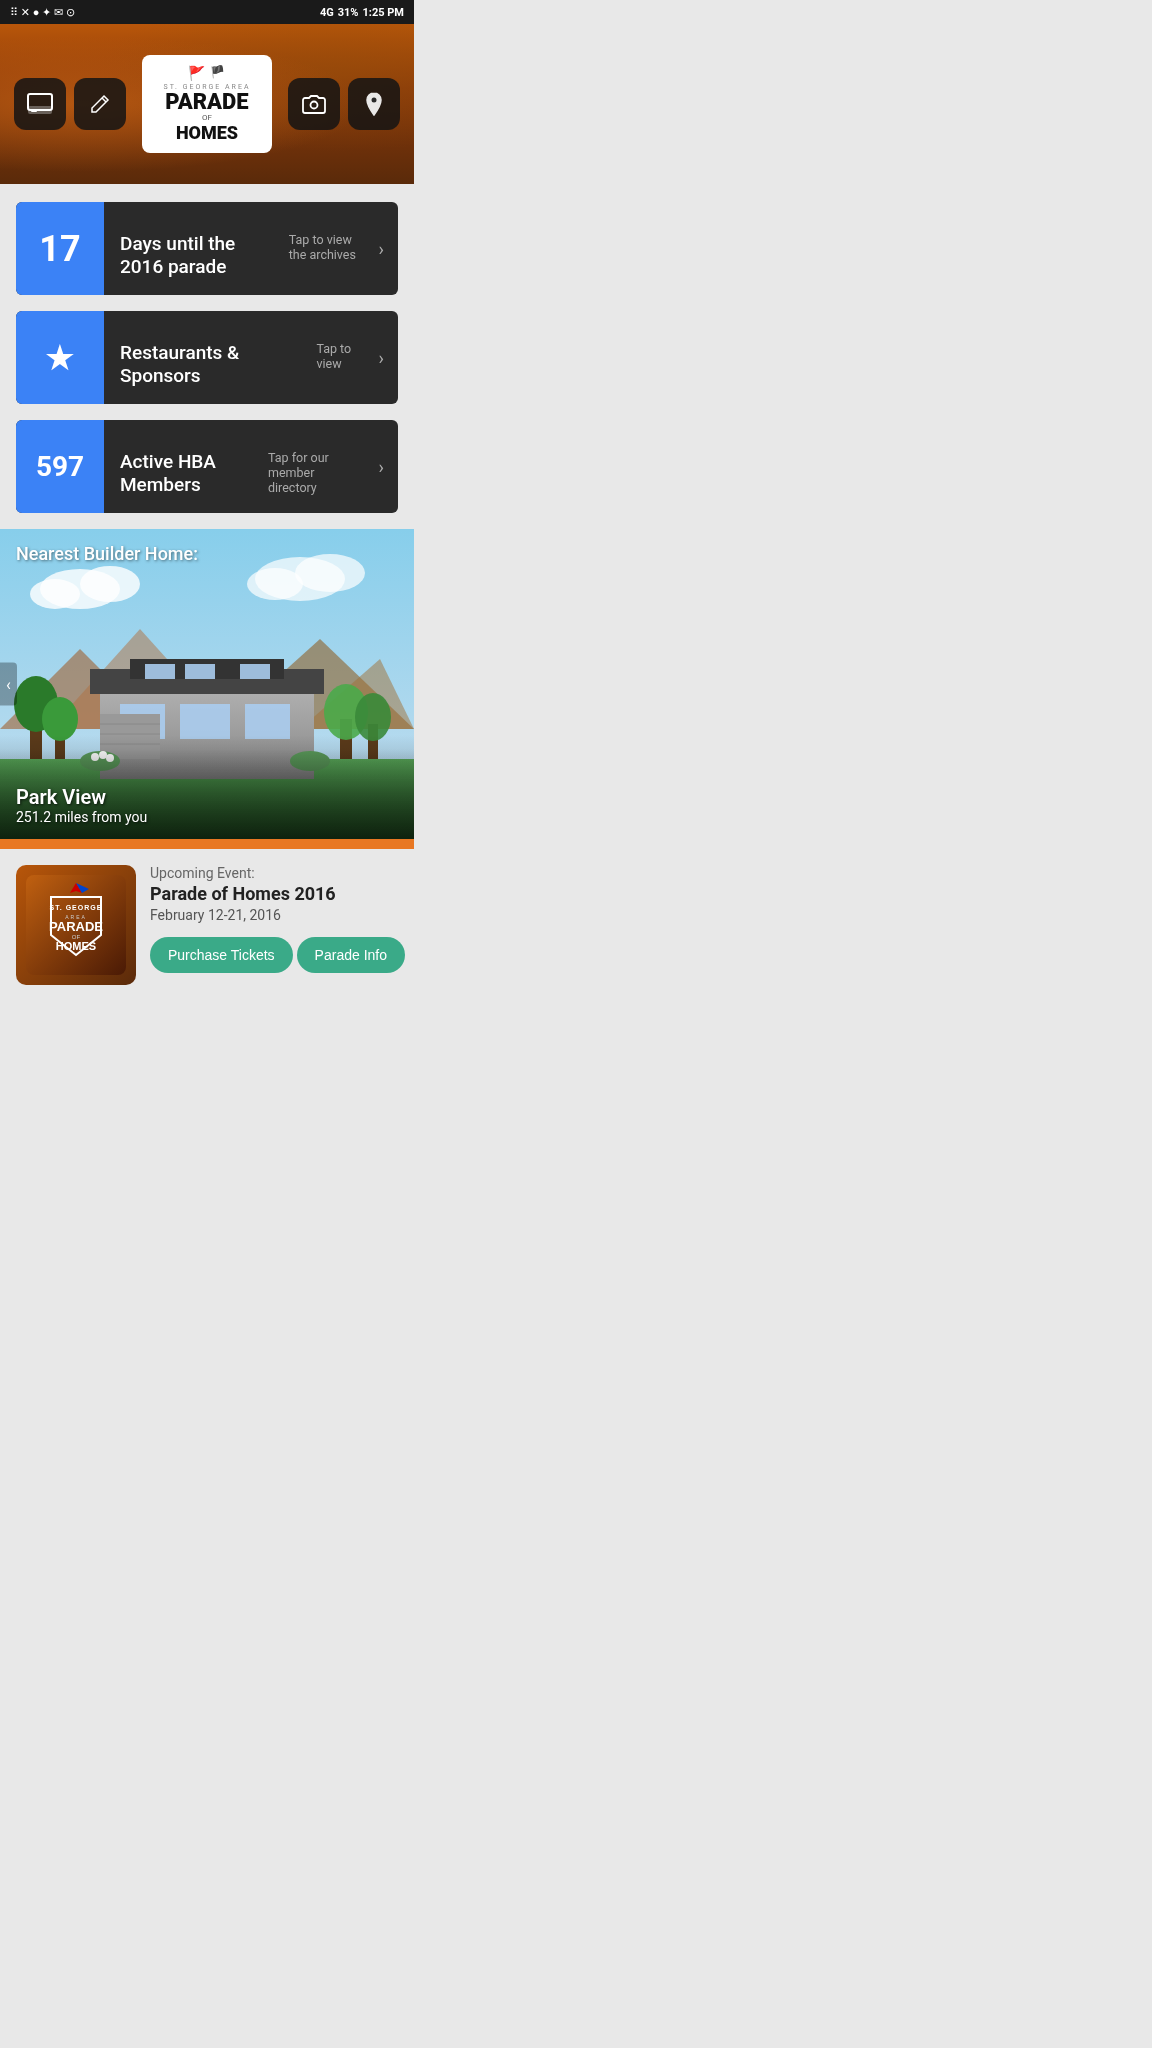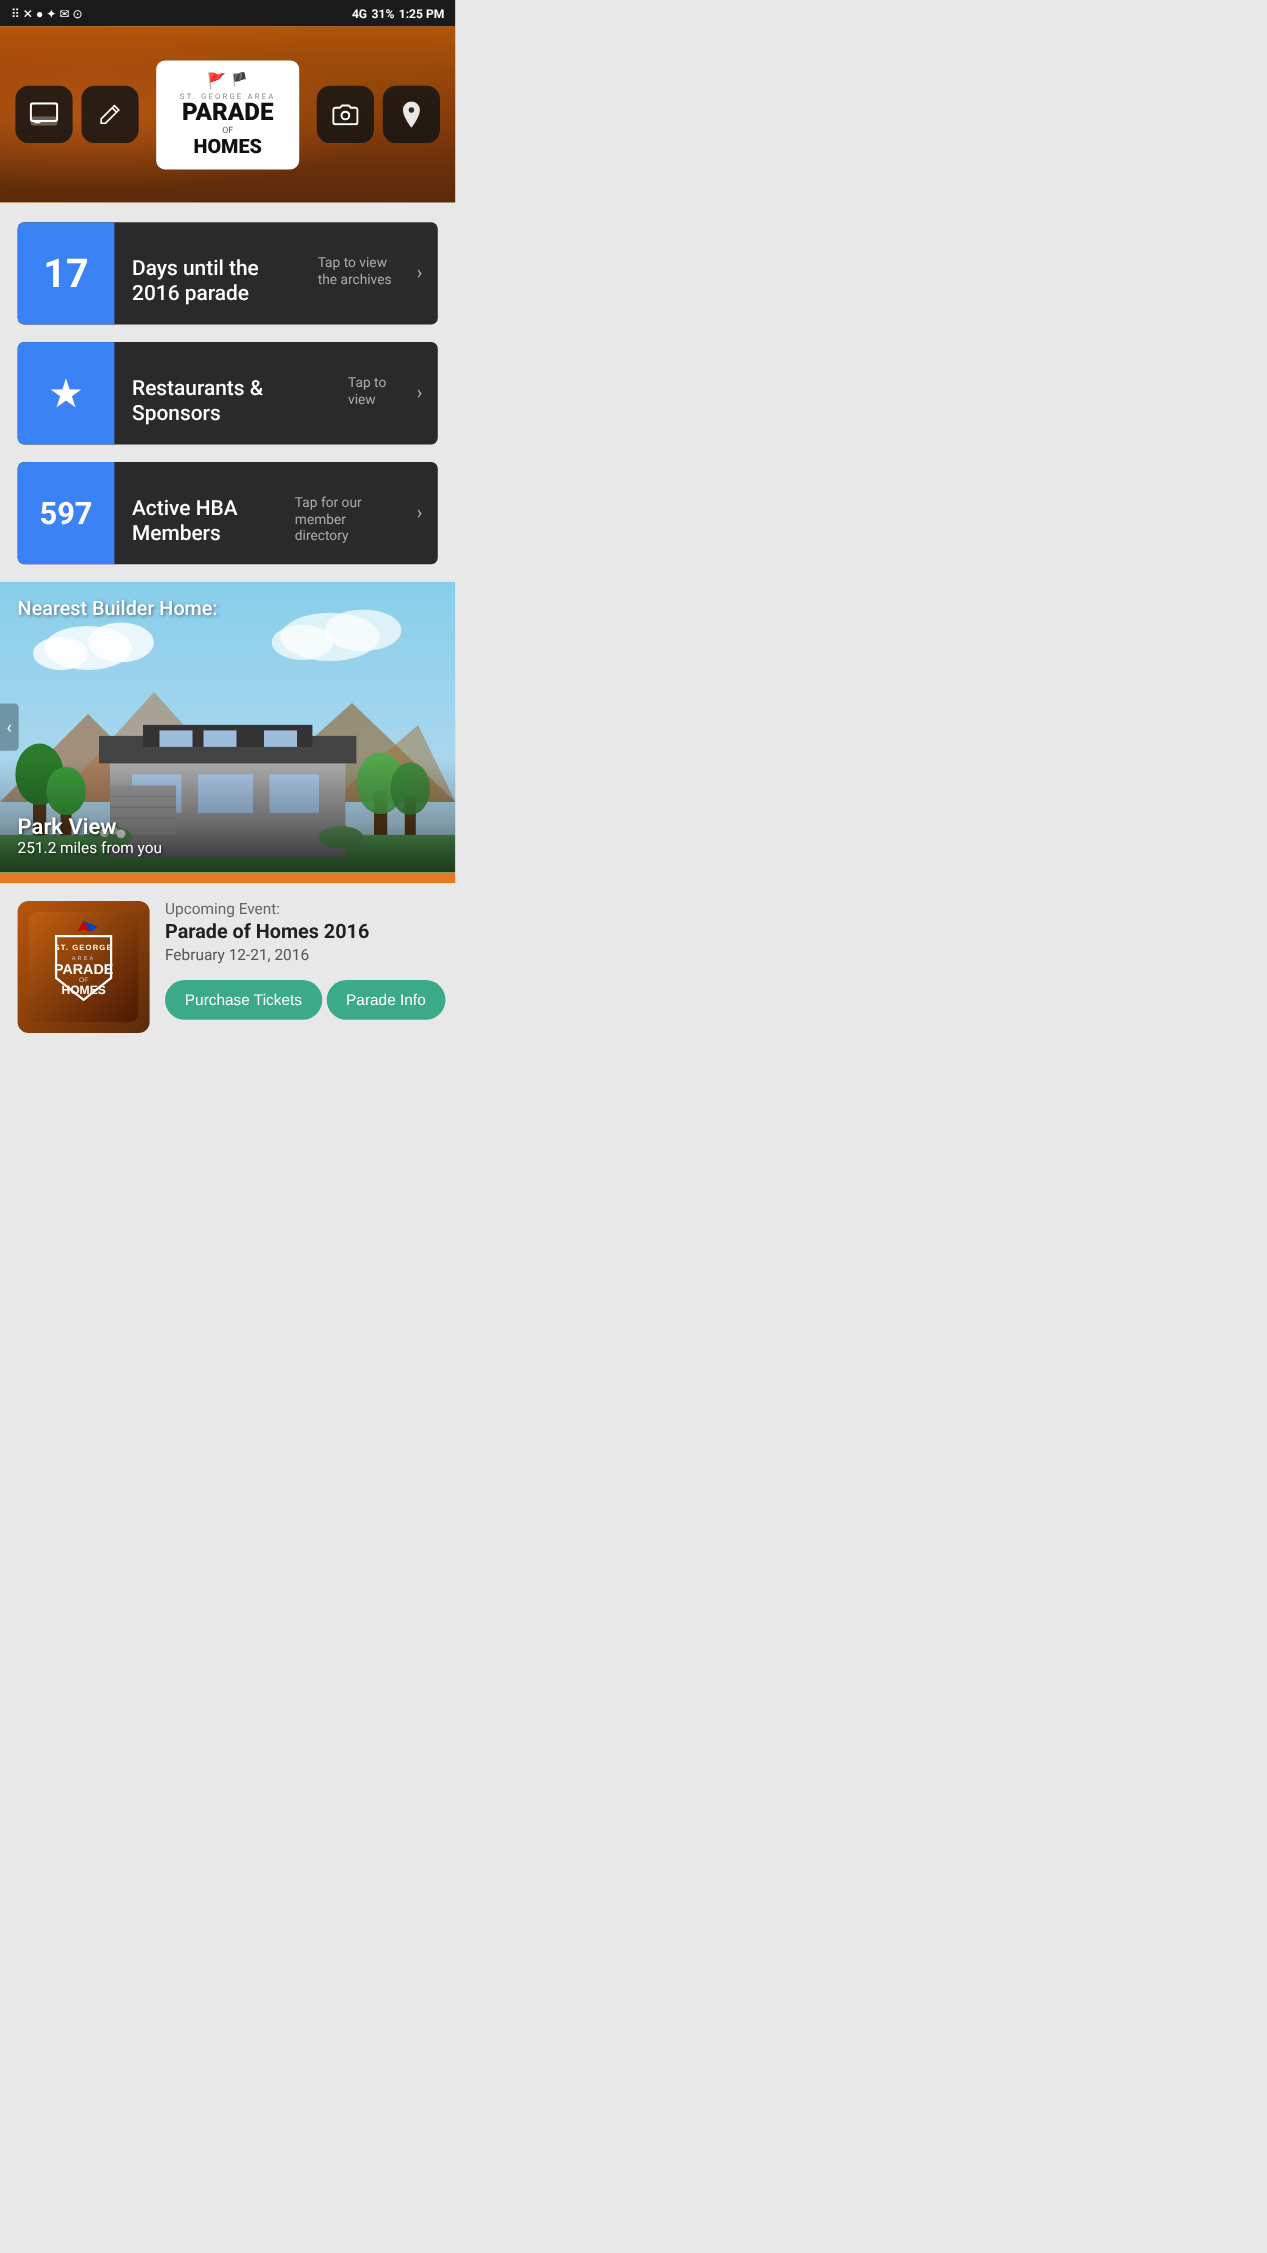--- a/index.html
+++ b/index.html
@@ -157,21 +157,21 @@
       align-items: center;
       padding-right: 14px;
       color: #aaa;
       font-size: 18px;
     }
 
     
     .home-section {
       position: relative;
       margin: 0 -0px;
-      height: 264px;
+      height: 310px;
       background: linear-gradient(180deg, #87CEEB 0%, #b8d4e8 30%, #6aaa6a 85%, #5a9a5a 100%);
       overflow: hidden;
     }
     .home-label {
       position: absolute;
       top: 14px;
       left: 16px;
       color: #fff;
       font-size: 18px;
       font-weight: 500;

